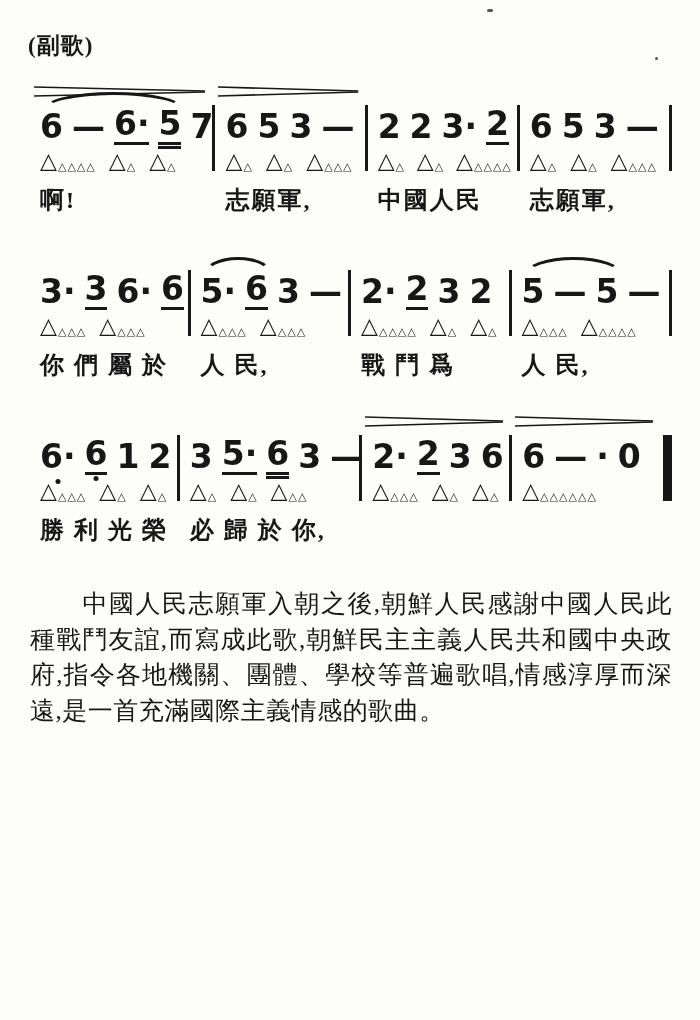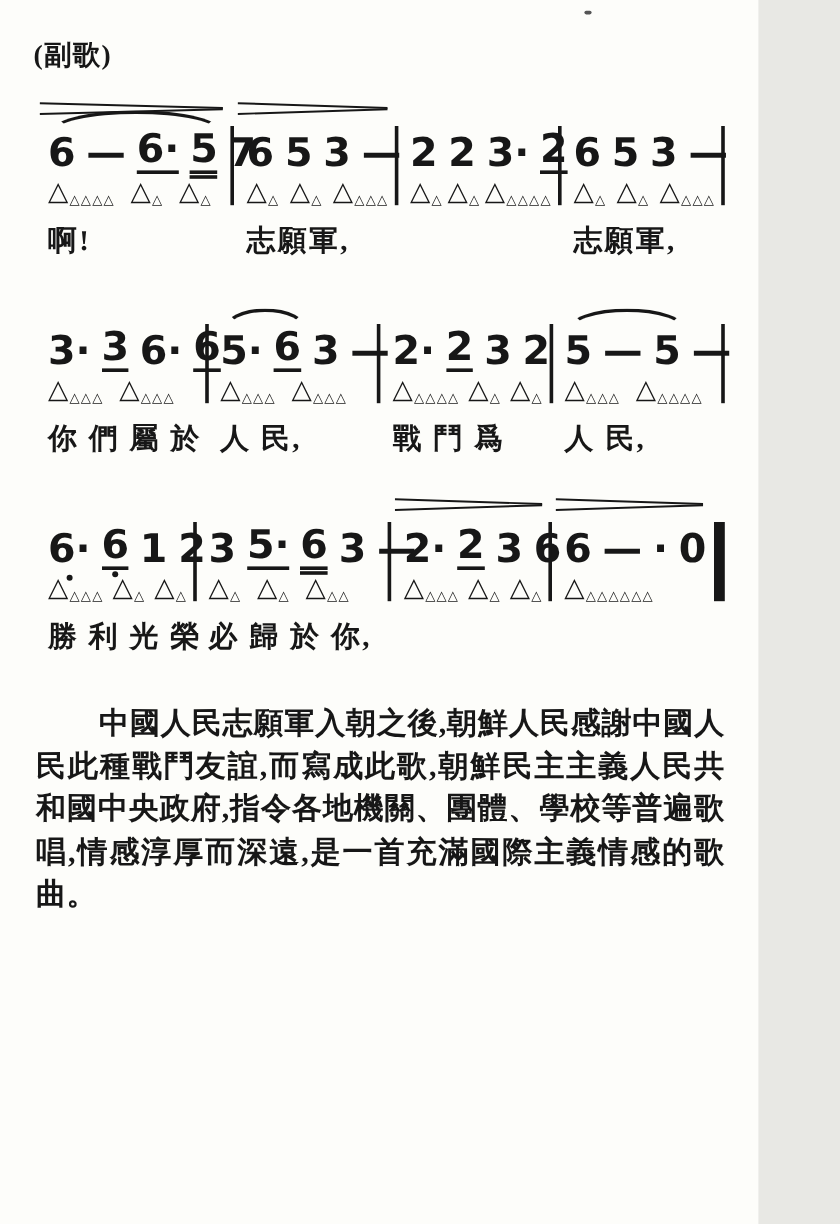--- a/index.html
+++ b/index.html
@@ -1,17 +1,17 @@
 <!DOCTYPE html>
 <html><head>
 <meta charset="utf-8">
 <style>
   html,body{margin:0;padding:0;background:#e8e8e4;}
   .page{
-    width:632px;height:1020px;box-sizing:border-box;
+    width:700px;height:1020px;box-sizing:border-box;
     background:#fdfdfa;color:#171717;
     font-family:"Liberation Serif",serif;
     position:relative;padding:30px 26px 12px 28px;
     display:flex;flex-direction:column;overflow:hidden;
   }
   .speck{position:absolute;background:#555;border-radius:2px;}
   .speck.s1{left:487px;top:9px;width:6px;height:3px;}
   .speck.s2{left:655px;top:57px;width:3px;height:3px;}
   .section-label{font-size:23px;font-weight:bold;letter-spacing:1px;}
   .score{margin-top:4px;}
@@ -31,21 +31,21 @@
   .tri .B{font-size:22px;font-weight:bold;}
   .tri .a{font-size:11px;font-weight:bold;}
   .tri .g{width:12px;}
   .lyr{margin-top:12px;font-size:24px;font-weight:bold;height:32px;white-space:nowrap;
        letter-spacing:2px;}
   .barline{width:3px;background:#171717;margin-top:24px;height:66px;flex:none;}
   .barline.final{width:9px;margin-left:4px;}
   .hairpin{position:absolute;top:3px;left:2%;width:94%;height:13px;}
   .slur{position:absolute;height:15px;border:3px solid transparent;border-bottom:none;
         border-top-color:#171717;border-radius:50% 50% 0 0 / 100% 100% 0 0;top:-13px;}
-  .commentary{margin:40px 2px 0 2px;font-size:25px;line-height:1.42;font-weight:bold;
+  .commentary{margin:40px 2px 0 2px;font-size:25px;line-height:1.42;font-weight:normal;
               text-align:justify;text-indent:2.1em;letter-spacing:0.5px;}
   .page-number{margin-top:auto;margin-bottom:30px;text-align:center;
                font-size:20px;font-weight:bold;letter-spacing:0;}
 </style>
 </head>
 <body>
 
 <div class="page">
   <div class="speck s1"></div>
   <div class="speck s2"></div>
@@ -122,20 +122,21 @@
             <span class="g"></span>
             <span class="B">△</span>
             <span class="a">△</span>
             <span class="g"></span>
             <span class="B">△</span>
             <span class="a">△</span>
             <span class="a">△</span>
             <span class="a">△</span>
             <span class="a">△</span>
           </div>
+          <div class="lyr">中國人民</div>
         </div>
         <div class="barline"></div>
         <div class="measure" style="flex: 4 1 0%;">
           <div class="notes">
             <span class="token">6</span>
             <span class="token">5</span>
             <span class="token">3</span>
             <span class="token">—</span>
           </div>
           <div class="tri">

